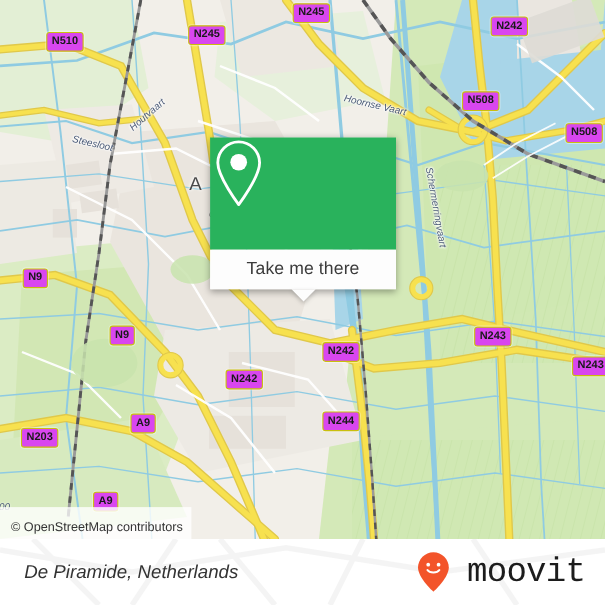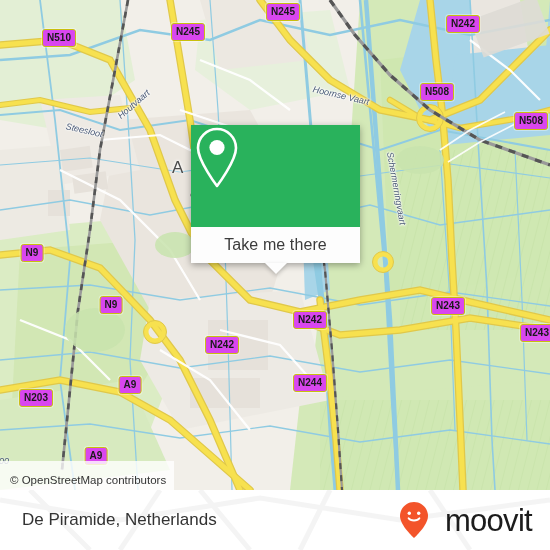--- a/index.html
+++ b/index.html
@@ -127,27 +127,28 @@
     position:relative;
     width:100%;height:100%;
     display:flex;align-items:center;justify-content:space-between;
     padding:0 18px 0 22px;
     box-sizing:border-box;
   }
   .footer-title{
     color:#333333;
     font-size:17px;
     font-family:"Liberation Sans", sans-serif;
+    font-style:italic;
   }
   .brand{display:flex;align-items:center;gap:2px;}
   .brand-word{
     color:#1c1c1c;
     font-size:31px;
     letter-spacing:-.7px;
-    font-family:Liberation Sans, sans-serif;
+    font-family:Liberation Mono, monospace;
     font-weight:500;
     line-height:1;
     margin-left:14px;
   }
 </style>
 </head>
 <body>
 
 <div id="app">
 

